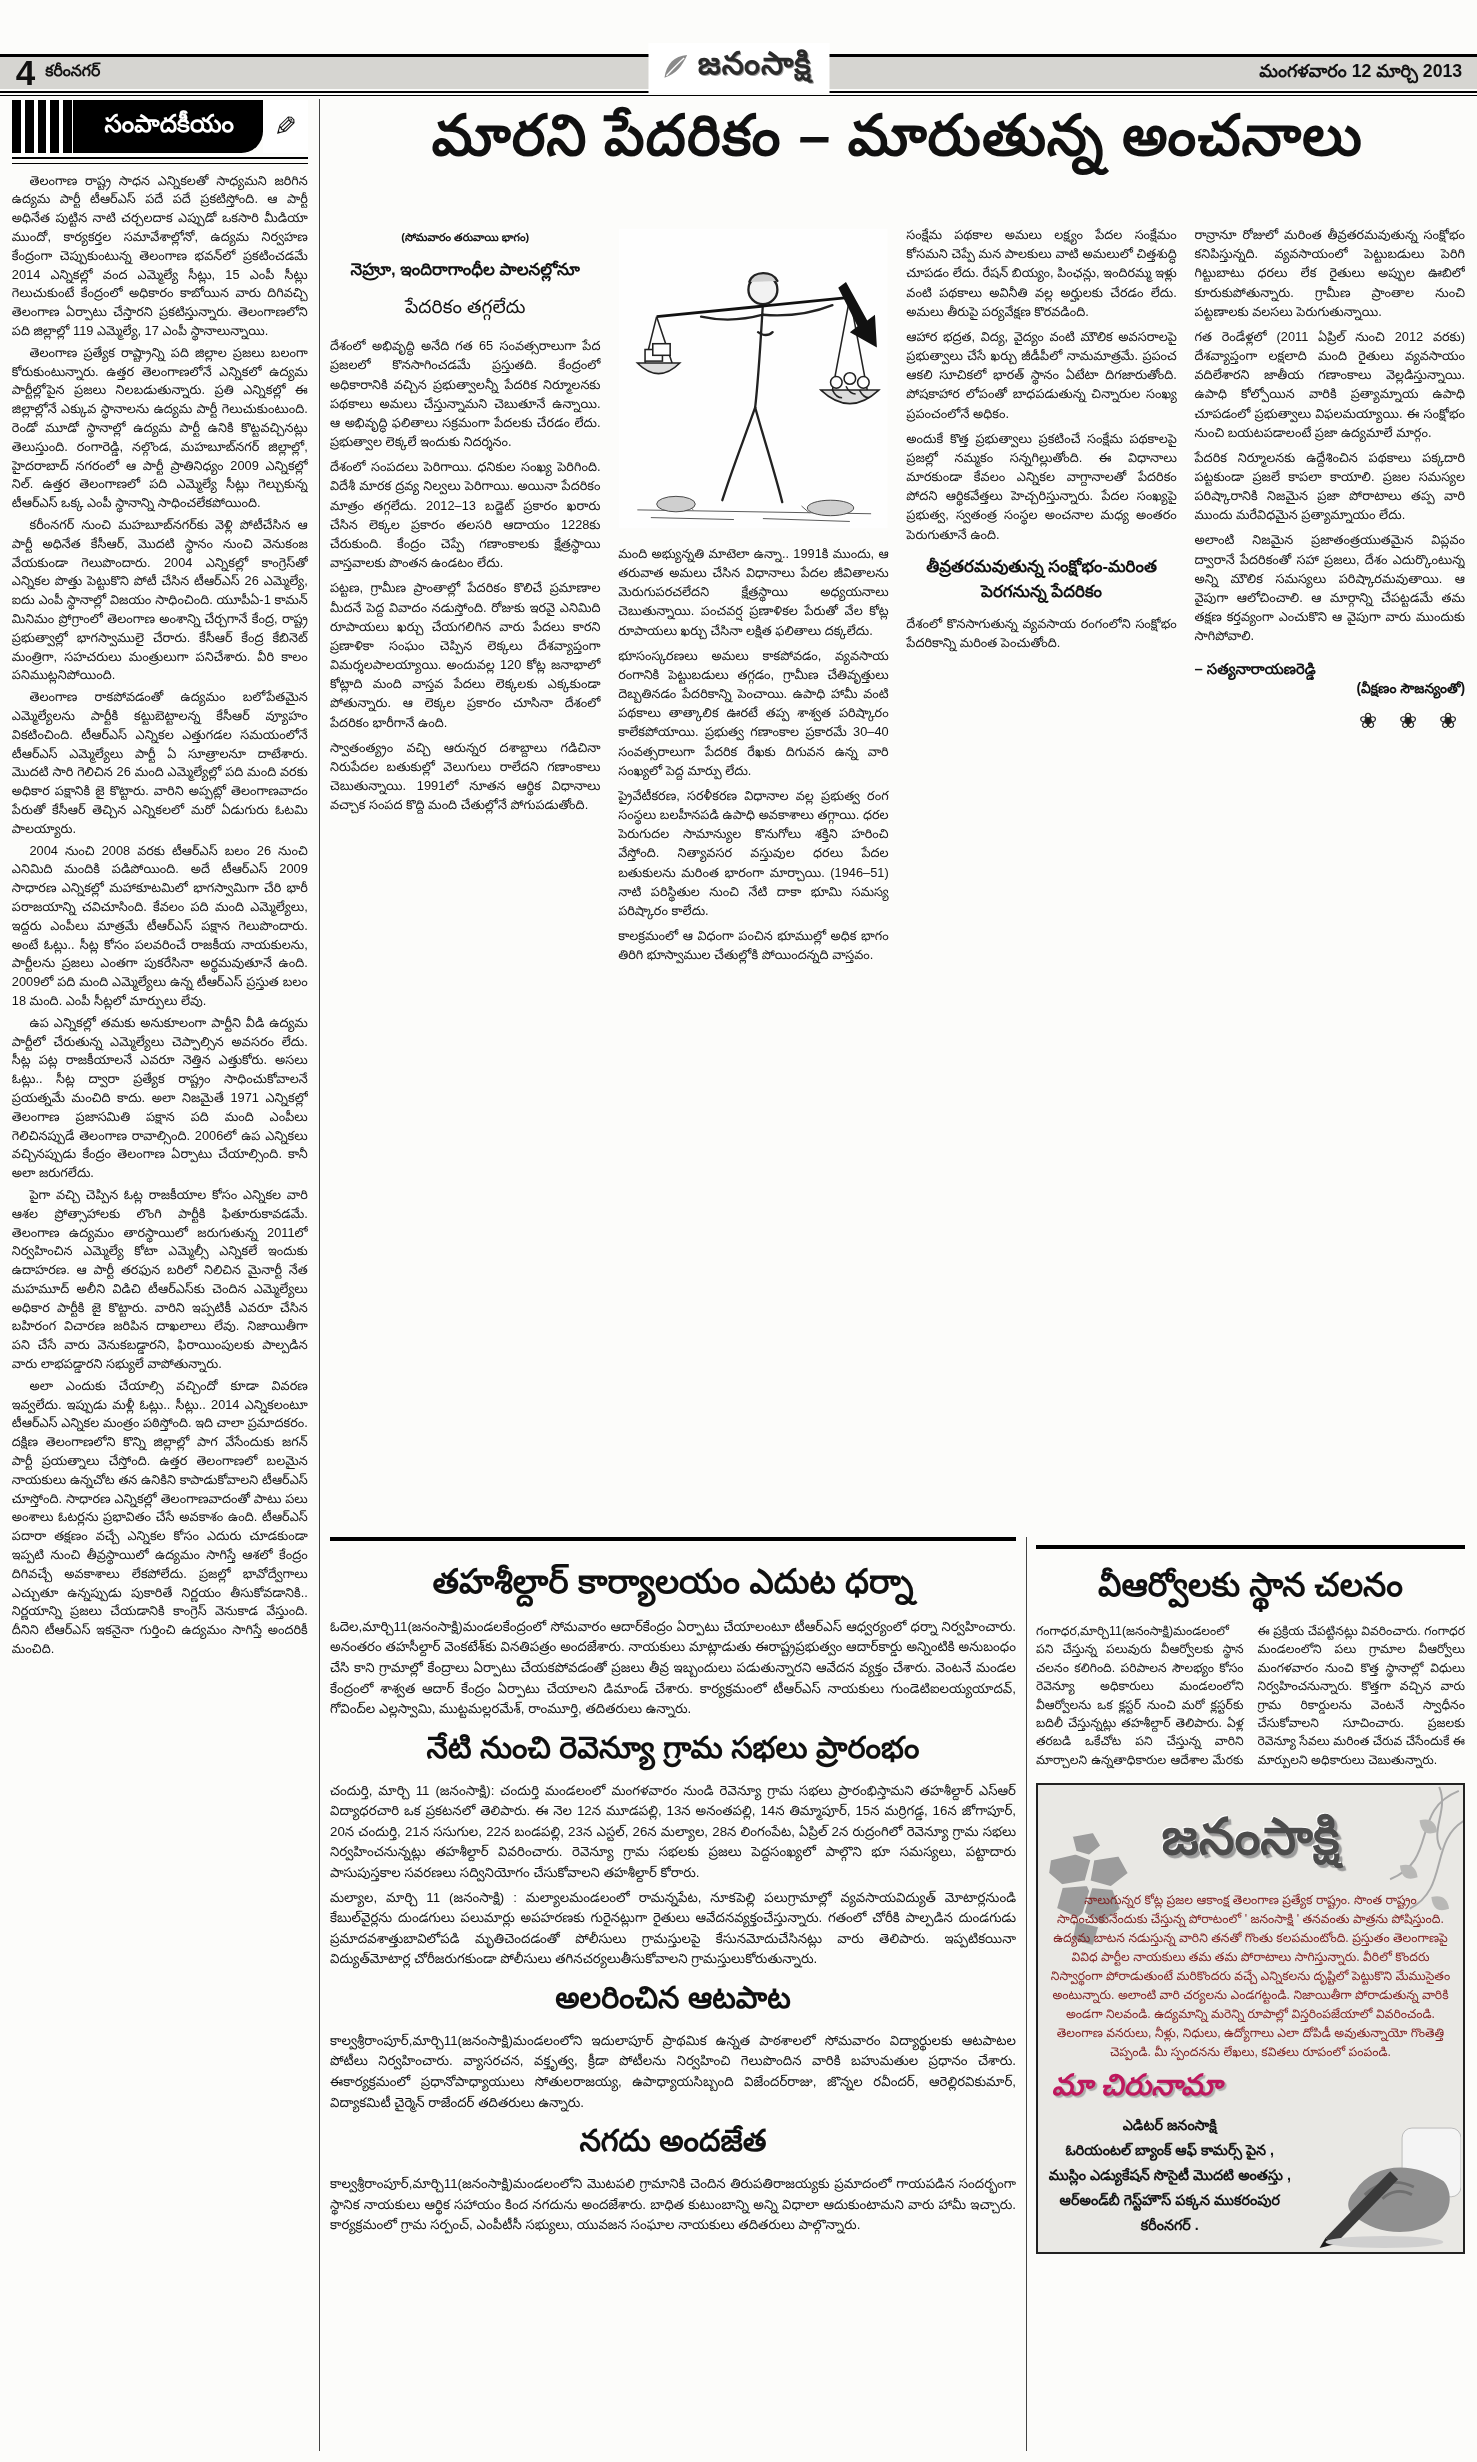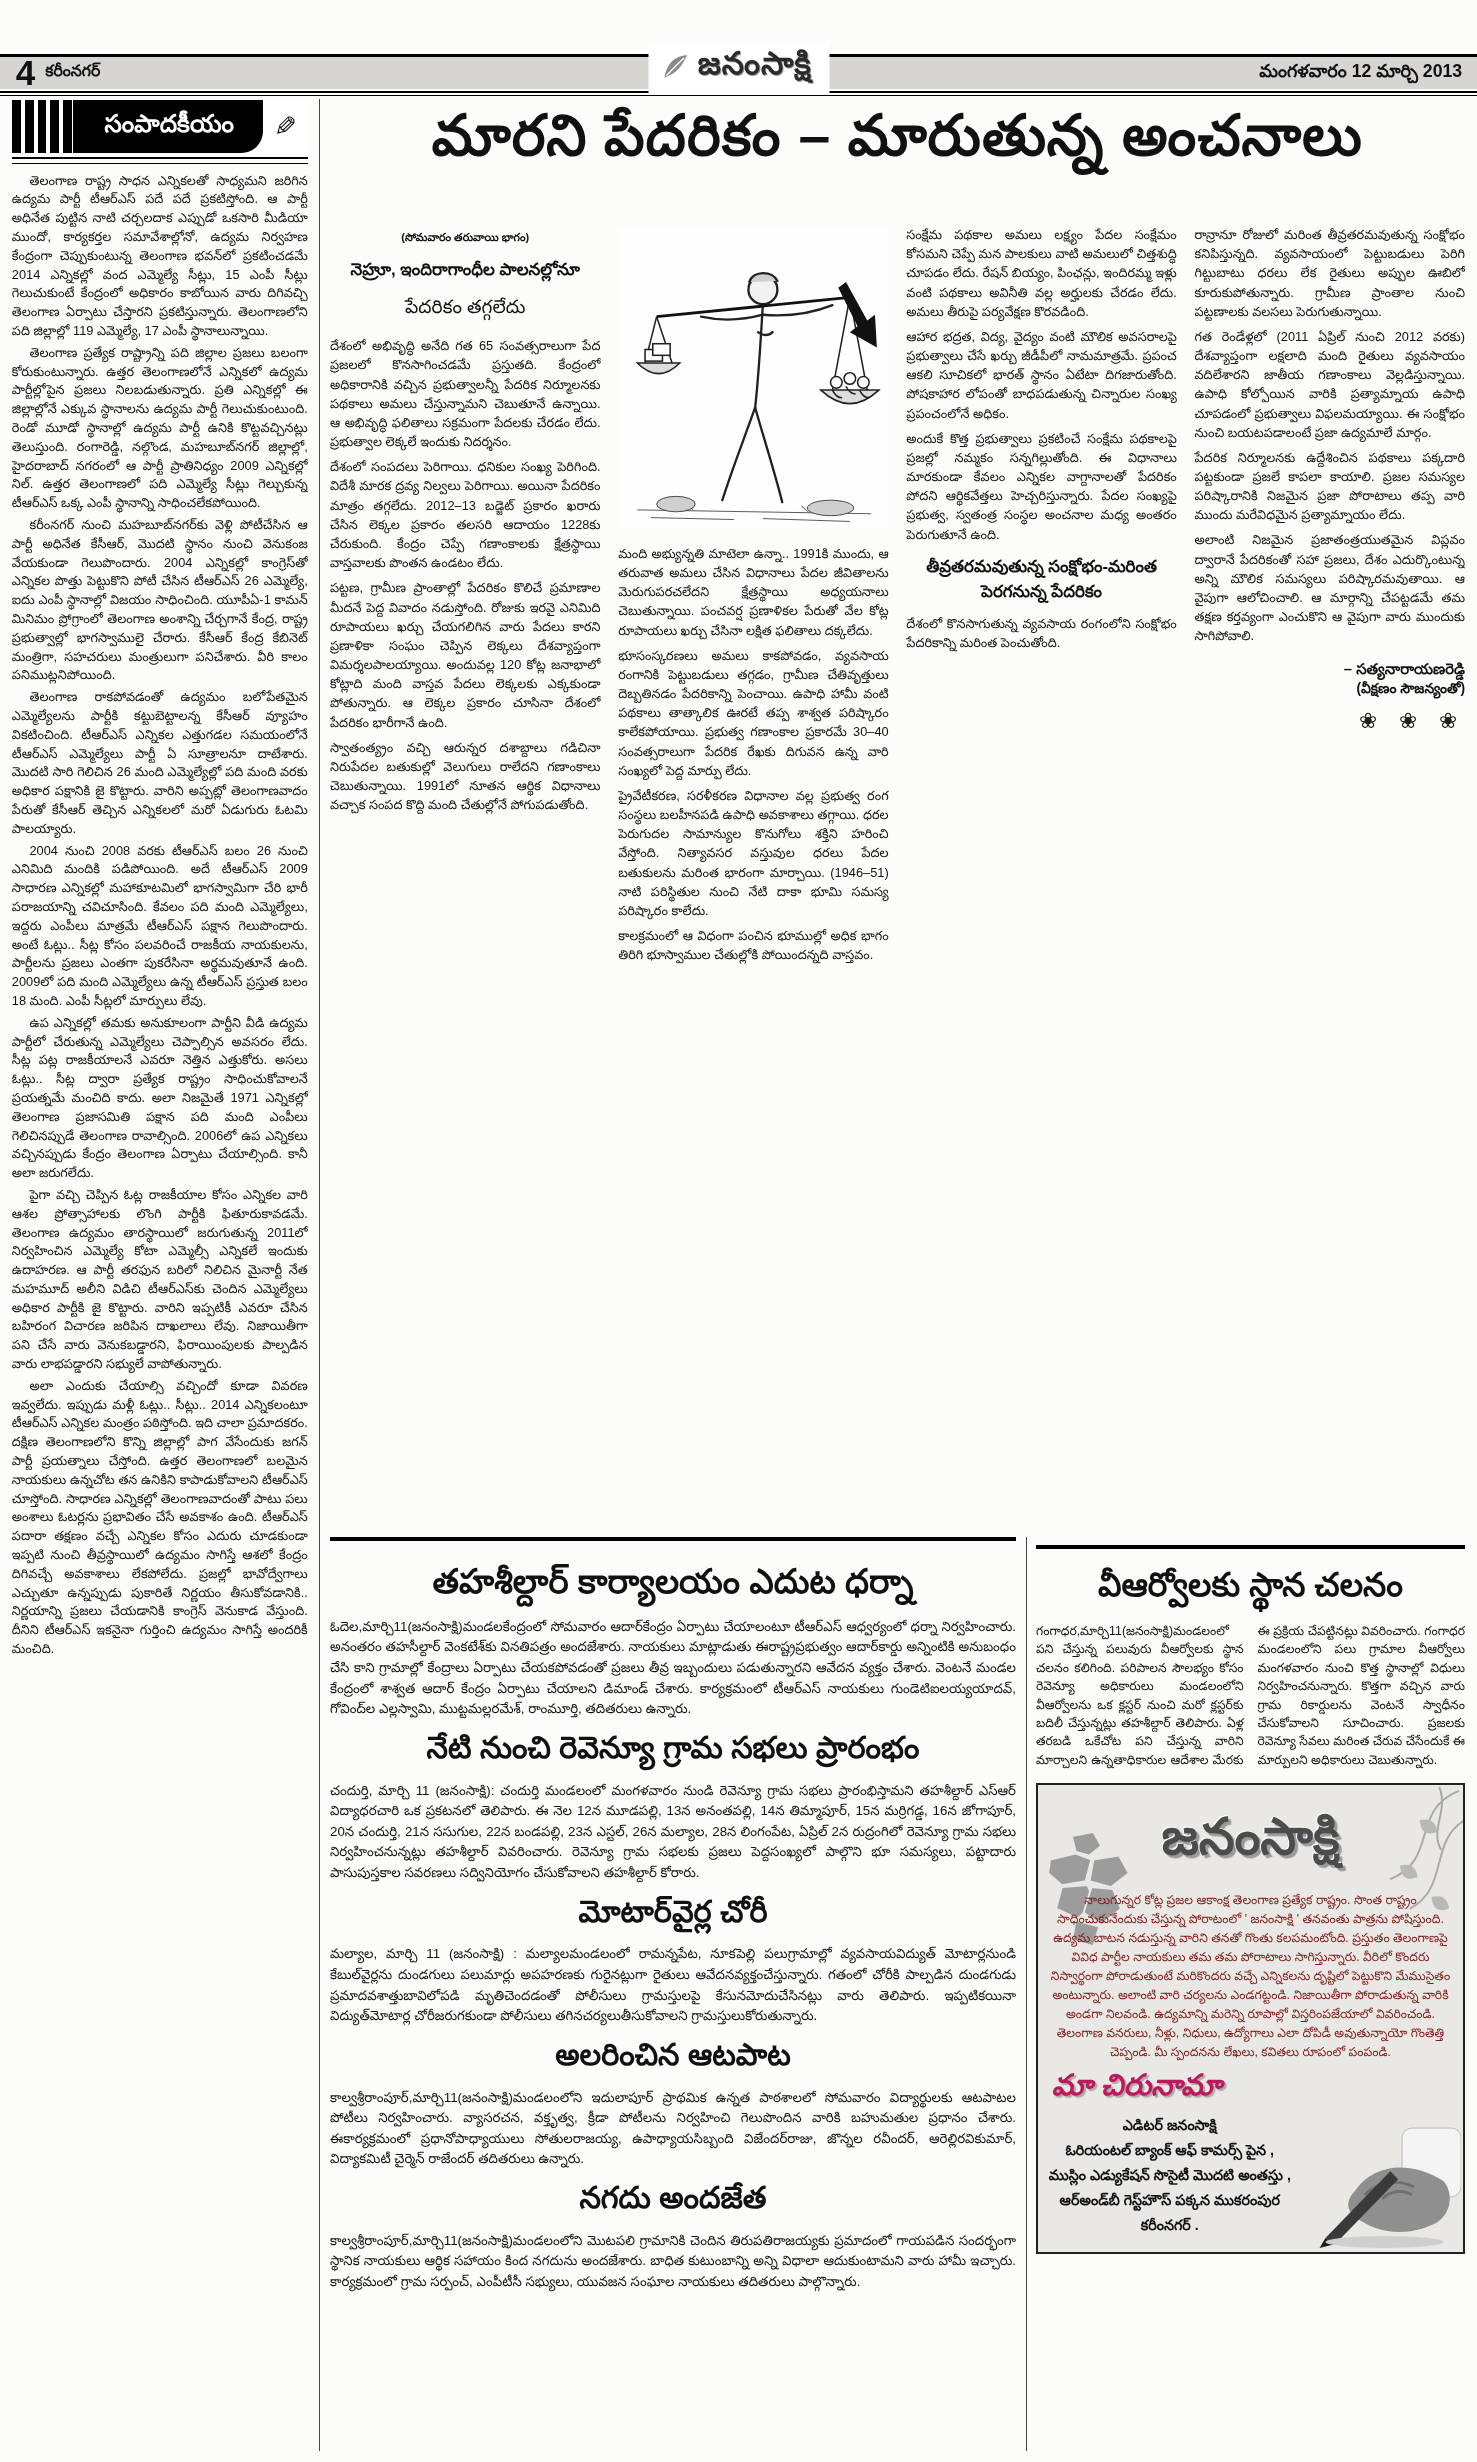--- a/index.html
+++ b/index.html
@@ -47,21 +47,21 @@
   .article{position:absolute;left:330px;top:225px;width:1135px;height:1290px;display:flex;
            gap:17.7px;overflow:hidden;}
   .article .col{flex:1;min-width:0;}
   .deck{text-align:center;margin:5.9px 0 13.8px;}
   .deck-l1{font-size:11px;font-weight:600;margin-bottom:13.8px;}
   .deck-l2{font-size:16.7px;font-weight:600;margin-bottom:13.8px;}
   .deck-l3{font-size:18.7px;font-weight:400;}
   .article p{font-size:12.8px;line-height:1.5;text-align:justify;margin:0 0 5.9px;}
   .illus{width:100%;height:307px;margin-bottom:7.9px;}
   .crosshead{font-size:16.7px;font-weight:700;text-align:center;line-height:1.5;margin:9.9px 0;}
-  .byline{font-size:14.8px;font-weight:800;text-align:right;margin-top:15.8px;}
+  .byline{font-size:14.8px;font-weight:800;margin-top:15.8px;}
   .credit{font-size:13.8px;font-weight:700;text-align:right;}
   .flowers{font-size:21.7px;text-align:right;letter-spacing:7.9px;margin-top:7.9px;color:#222;}
 
   
   .bmid{position:absolute;left:330px;top:1552px;width:686px;height:898px;overflow:hidden;}
   .news-head{font-size:30.5px;font-weight:800;text-align:center;margin:9.9px 0 7.9px;}
   .news-head.big{font-size:34px;}
   .bmid p{font-size:13.3px;line-height:1.55;text-align:justify;margin:0 0 3.9px;}
 
   
@@ -230,21 +230,20 @@
     </div>
   </div>
 
   <div class="bmid">
     <div class="news-head big">తహశీల్దార్ కార్యాలయం ఎదుట ధర్నా</div>
     <p>ఓదెల,మార్చి11(జనంసాక్షి)మండలకేంద్రంలో సోమవారం ఆదార్‌కేంద్రం ఏర్పాటు చేయాలంటూ టీఆర్ఎస్ ఆధ్వర్యంలో ధర్నా నిర్వహించారు. అనంతరం తహసీల్దార్ వెంకటేశ్‌కు వినతిపత్రం అందజేశారు. నాయకులు మాట్లాడుతు ఈరాష్ట్రప్రభుత్వం ఆదార్‌కార్డు అన్నింటికి అనుబంధం చేసి కాని గ్రామాల్లో కేంద్రాలు ఏర్పాటు చేయకపోవడంతో ప్రజలు తీవ్ర ఇబ్బందులు పడుతున్నారని ఆవేదన వ్యక్తం చేశారు. వెంటనే మండల కేంద్రంలో శాశ్వత ఆదార్ కేంద్రం ఏర్పాటు చేయాలని డిమాండ్ చేశారు. కార్యక్రమంలో టీఆర్ఎస్ నాయకులు గుండెటిఐలయ్యయాదవ్, గోవింద్‌ల ఎల్లస్వామి, ముట్టమల్లరమేశ్, రాంమూర్తి, తదితరులు ఉన్నారు.</p>
 
     <div class="news-head">నేటి నుంచి రెవెన్యూ గ్రామ సభలు ప్రారంభం</div>
     <p>చందుర్తి, మార్చి 11 (జనంసాక్షి): చందుర్తి మండలంలో మంగళవారం నుండి రెవెన్యూ గ్రామ సభలు ప్రారంభిస్తామని తహశీల్దార్ ఎస్ఆర్ విద్యాధరచారి ఒక ప్రకటనలో తెలిపారు. ఈ నెల 12న మూడపల్లి, 13న అనంతపల్లి, 14న తిమ్మాపూర్, 15న మర్రిగడ్డ, 16న జోగాపూర్, 20న చందుర్తి, 21న ససుగుల, 22న బండపల్లి, 23న ఎస్టల్, 26న మల్యాల, 28న లింగంపేట, ఏప్రిల్ 2న రుద్రంగిలో రెవెన్యూ గ్రామ సభలు నిర్వహించనున్నట్లు తహశీల్దార్ వివరించారు. రెవెన్యూ గ్రామ సభలకు ప్రజలు పెద్దసంఖ్యలో పాల్గొని భూ సమస్యలు, పట్టాదారు పాసుపుస్తకాల సవరణలు సద్వినియోగం చేసుకోవాలని తహశీల్దార్ కోరారు.</p>
 
-    <div class="news-head">మోటార్‌వైర్ల చోరీ</div>
     <p>మల్యాల, మార్చి 11 (జనంసాక్షి) : మల్యాలమండలంలో రామన్నపేట, నూకపెల్లి పలుగ్రామాల్లో వ్యవసాయవిద్యుత్ మోటార్లనుండి కేబుల్‌వైర్లను దుండగులు పలుమార్లు అపహరణకు గురైనట్లుగా రైతులు ఆవేదనవ్యక్తంచేస్తున్నారు. గతంలో చోరీకి పాల్పడిన దుండగుడు ప్రమాదవశాత్తుబావిలోపడి మృతిచెందడంతో పోలీసులు గ్రామస్తులపై కేసునమోదుచేసినట్లు వారు తెలిపారు. ఇప్పటికయినా విద్యుత్‌మోటార్ల చోరీజరుగకుండా పోలీసులు తగినచర్యలుతీసుకోవాలని గ్రామస్తులుకోరుతున్నారు.</p>
 
     <div class="news-head">అలరించిన ఆటపాట</div>
     <p>కాల్వశ్రీరాంపూర్,మార్చి11(జనంసాక్షి)మండలంలోని ఇదులాపూర్ ప్రాథమిక ఉన్నత పాఠశాలలో సోమవారం విద్యార్థులకు ఆటపాటల పోటీలు నిర్వహించారు. వ్యాసరచన, వక్తృత్వ, క్రీడా పోటీలను నిర్వహించి గెలుపొందిన వారికి బహుమతుల ప్రధానం చేశారు. ఈకార్యక్రమంలో ప్రధానోపాధ్యాయులు సోతులరాజయ్య, ఉపాధ్యాయసిబ్బంది విజేందర్‌రాజు, జొన్నల రవీందర్, ఆరెల్లిరవికుమార్, విద్యాకమిటీ చైర్మెన్ రాజేందర్ తదితరులు ఉన్నారు.</p>
 
     <div class="news-head">నగదు అందజేత</div>
     <p>కాల్వశ్రీరాంపూర్,మార్చి11(జనంసాక్షి)మండలంలోని మొటపలి గ్రామానికి చెందిన తిరుపతిరాజయ్యకు ప్రమాదంలో గాయపడిన సందర్భంగా స్థానిక నాయకులు ఆర్థిక సహాయం కింద నగదును అందజేశారు. బాధిత కుటుంబాన్ని అన్ని విధాలా ఆదుకుంటామని వారు హామీ ఇచ్చారు. కార్యక్రమంలో గ్రామ సర్పంచ్, ఎంపీటీసీ సభ్యులు, యువజన సంఘాల నాయకులు తదితరులు పాల్గొన్నారు.</p>
   </div>
 
   <div class="bright">

